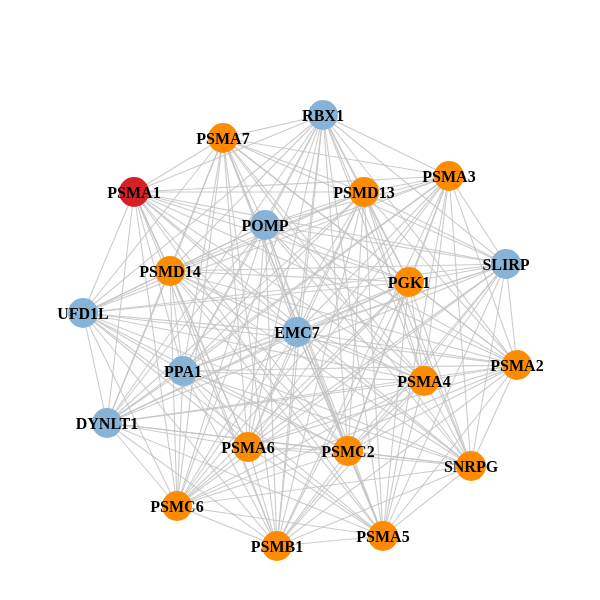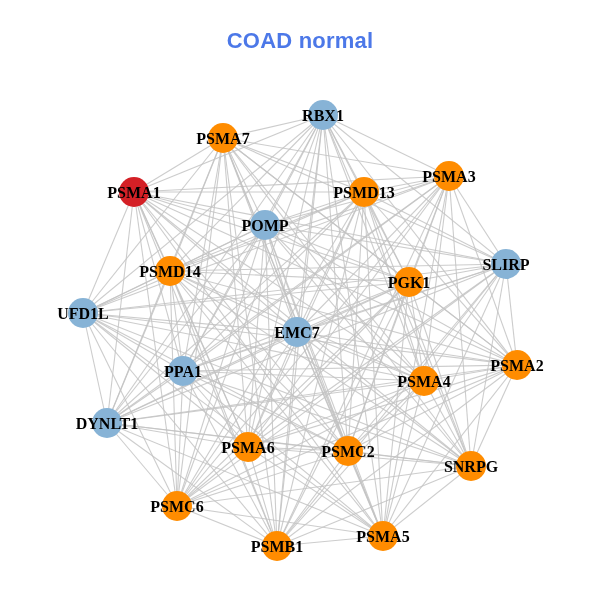--- a/index.html
+++ b/index.html
@@ -298,14 +298,13 @@
         <text x="424" y="381" dy="0.35em" text-anchor="middle" fill="#000000" font-size="16">PSMA4</text>
         <text x="107" y="423" dy="0.35em" text-anchor="middle" fill="#000000" font-size="16">DYNLT1</text>
         <text x="248" y="447" dy="0.35em" text-anchor="middle" fill="#000000" font-size="16">PSMA6</text>
         <text x="348" y="451" dy="0.35em" text-anchor="middle" fill="#000000" font-size="16">PSMC2</text>
         <text x="471" y="466" dy="0.35em" text-anchor="middle" fill="#000000" font-size="16">SNRPG</text>
         <text x="177" y="506" dy="0.35em" text-anchor="middle" fill="#000000" font-size="16">PSMC6</text>
         <text x="383" y="536" dy="0.35em" text-anchor="middle" fill="#000000" font-size="16">PSMA5</text>
         <text x="277" y="546" dy="0.35em" text-anchor="middle" fill="#000000" font-size="16">PSMB1</text>
       </g>
     </svg>
-  <div class="figure-title" style="color: rgb(76, 120, 232);">COAD normal</div>
 </div>
 
 </body></html>

